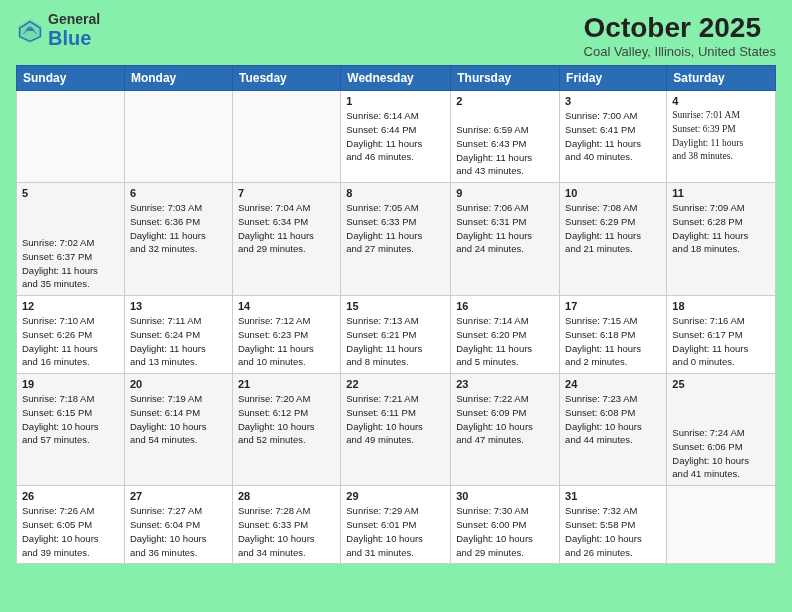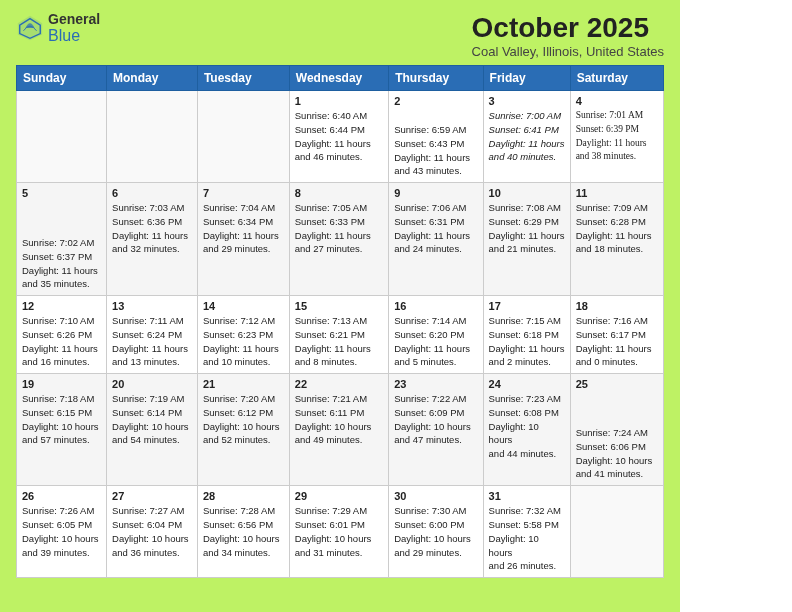--- a/index.html
+++ b/index.html
@@ -4,24 +4,24 @@
   <style>
     * { box-sizing: border-box; margin: 0; padding: 0; }
     body {
       font-family: Arial, sans-serif;
       background: #fff;
       width: 792px;
       height: 612px;
       overflow: hidden;
     }
     .page {
-      width: 680px;
+      width: 792px;
       min-height: 612px;
       padding: 12px 16px 10px 16px;
-      background: #bef264;
+      background: #86efac;
     }
     .header {
       display: flex;
       justify-content: space-between;
       align-items: flex-start;
       margin-bottom: 6px;
     }
     .logo {
       display: flex;
       align-items: center;
@@ -31,22 +31,22 @@
       display: flex;
       flex-direction: column;
       line-height: 1.1;
     }
     .logo-general {
       font-size: 14px;
       font-weight: bold;
       color: #333;
     }
     .logo-blue {
-      font-size: 16px;
-      font-weight: normal;
+      font-size: 20px;
+      font-weight: bold;
       color: #2a6db5;
     }
     .logo-icon {
       width: 28px;
       height: 28px;
     }
     .title-block {
     }
     .title-block h1 {
       font-size: 28px;
@@ -136,35 +136,35 @@
         <th>Saturday</th>
       </tr>
     </thead>
     <tbody id="calendar-body">
     <tr>
           <td class="empty-cell"></td>
           <td class="empty-cell"></td>
           <td class="empty-cell"></td>
           <td>
             <span class="day-num">1</span>
-            <div class="day-info" style="white-space: pre-line;">Sunrise: 6:40 AM
+            <div class="day-info" style="white-space: pre-line;">Sunrise: 6:14 AM
 Sunset: 6:44 PM
 Daylight: 11 hours
 and 46 minutes.</div>
           </td>
           <td>
             <span class="day-num">2</span>
             <div class="day-info" style="white-space: pre-line; margin-top: 16px;">Sunrise: 6:59 AM
 Sunset: 6:43 PM
 Daylight: 11 hours
 and 43 minutes.</div>
           </td>
           <td>
             <span class="day-num">3</span>
-            <div class="day-info" style="white-space: pre-line; font-style: italic;">Sunrise: 7:00 AM
+            <div class="day-info" style="white-space: pre-line;">Sunrise: 7:00 AM
 Sunset: 6:41 PM
 Daylight: 11 hours
 and 40 minutes.</div>
           </td>
           <td>
             <span class="day-num">4</span>
             <div class="day-info" style="white-space: pre-line; font-family: Liberation Serif, serif;">Sunrise: 7:01 AM
 Sunset: 6:39 PM
 Daylight: 11 hours
 and 38 minutes.</div>
@@ -334,21 +334,21 @@
           <td>
             <span class="day-num">27</span>
             <div class="day-info" style="white-space: pre-line;">Sunrise: 7:27 AM
 Sunset: 6:04 PM
 Daylight: 10 hours
 and 36 minutes.</div>
           </td>
           <td>
             <span class="day-num">28</span>
             <div class="day-info" style="white-space: pre-line;">Sunrise: 7:28 AM
-Sunset: 6:56 PM
+Sunset: 6:33 PM
 Daylight: 10 hours
 and 34 minutes.</div>
           </td>
           <td>
             <span class="day-num">29</span>
             <div class="day-info" style="white-space: pre-line;">Sunrise: 7:29 AM
 Sunset: 6:01 PM
 Daylight: 10 hours
 and 31 minutes.</div>
           </td>

